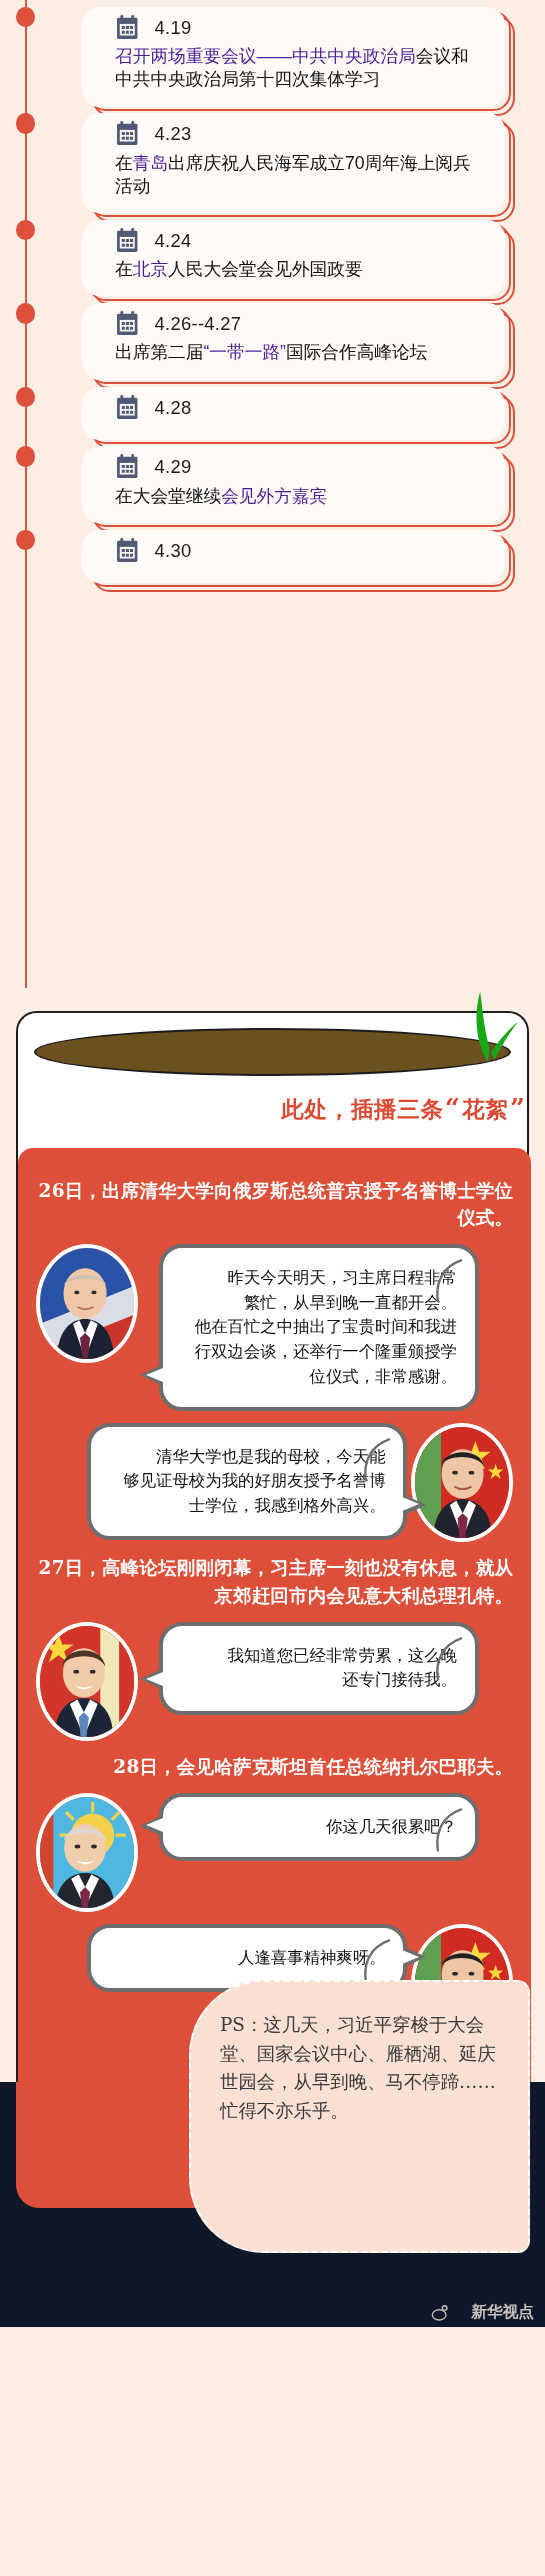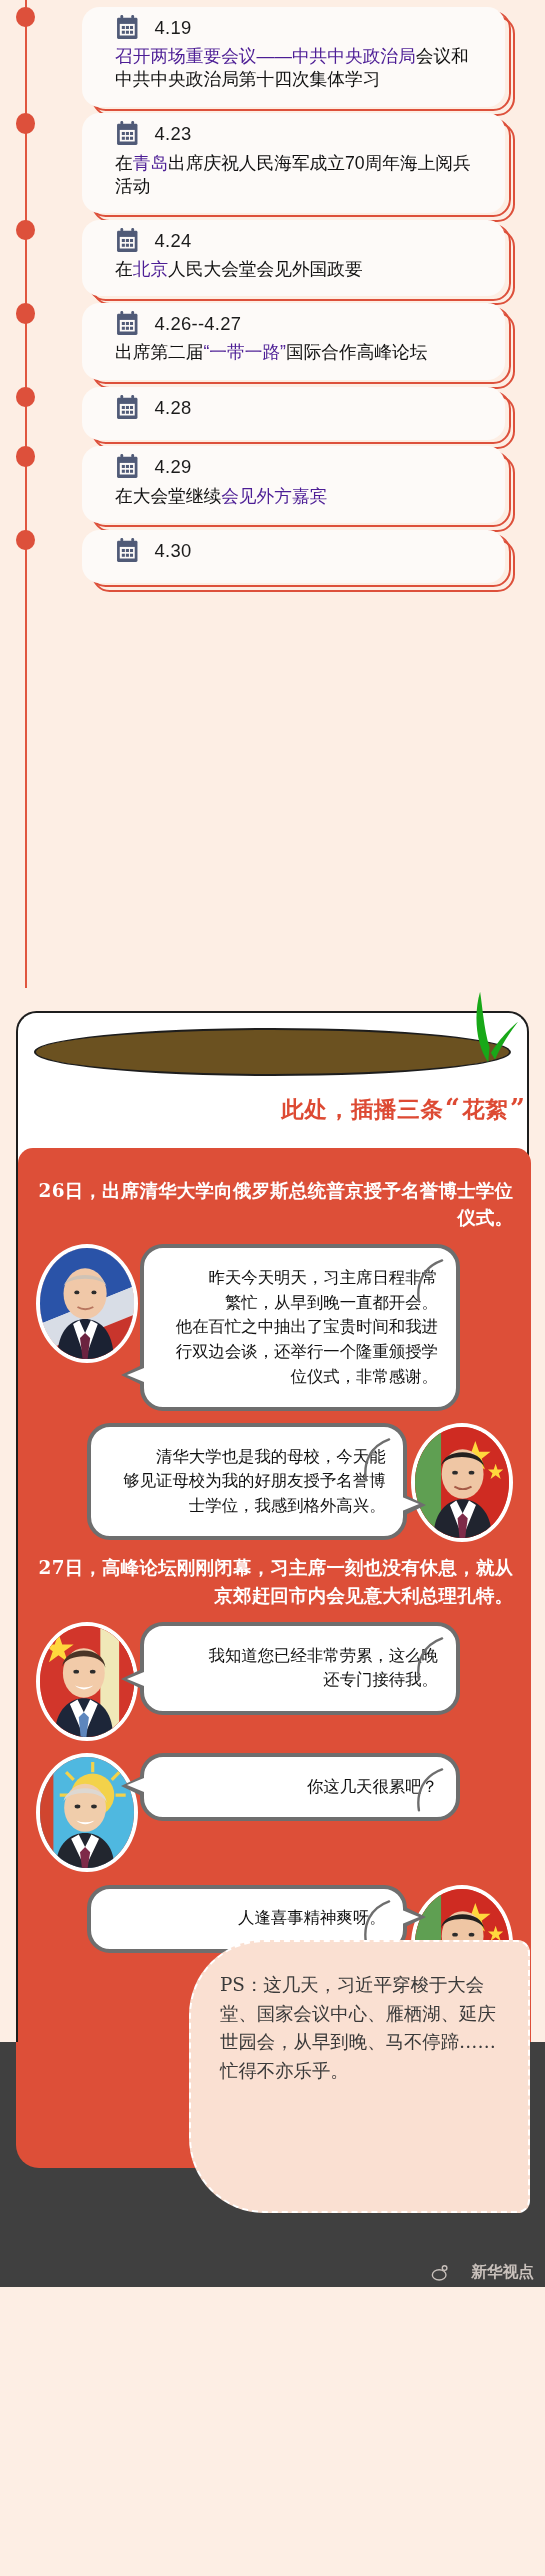--- a/index.html
+++ b/index.html
@@ -81,21 +81,21 @@
     position:relative; width:513px; margin:23px auto 0 auto;
     background:#dd4f38; border-radius:15px 15px 0 0;
     padding:17.7px 17.7px 27px 17.7px; color:#fff;
   }
   .red-heading{
     font-size:18.4px; font-weight:bold; line-height:1.5;
     margin:11px 0 12.3px 0; letter-spacing:0.3px;
     font-family:"DejaVu Serif","Liberation Serif",serif;
   }
   .convo{ position:relative; margin:6.8px 0 12.3px 0; min-height:116px; }
-  .convo.left{ display:flex; align-items:flex-start; gap:2px; }
+  .convo.left{ display:flex; align-items:flex-start; gap:21px; }
   .convo.right{ display:flex; align-items:flex-start; gap:4.1px; flex-direction:row-reverse; }
 
   .avatar{
     width:102px; height:119px; border-radius:50%;
     border:4.8px solid #ffffff; flex:0 0 auto; overflow:hidden;
     position:relative;
   }
   .avatar svg{ display:block; width:100%; height:100%; }
 
   .bubble{
@@ -128,21 +128,21 @@
     border-top:11px solid transparent; border-bottom:11px solid transparent;
     border-left:23px solid #6e6e6e;
   }
   .tail-r::after{
     content:""; position:absolute; left:-24.5px; top:-7.5px;
     border-top:7.5px solid transparent; border-bottom:7.5px solid transparent;
     border-left:17.7px solid #fff;
   }
 
   
-  #ps-wrap{ position:relative; width:545px; height:245px; background:#404040; margin-top:-0.7px;}
+  #ps-wrap{ position:relative; width:545px; height:245px; background:#0f172a; margin-top:-0.7px;}
   #red-tail{
     position:absolute; left:16.4px; top:0; width:204px; height:126px;
     background:#dd4f38; border-radius:0 0 23px 23px;
   }
   #ps-box{
     position:absolute; right:15px; top:-102px; width:341px; height:273px;
     background:#fae0d2; border-radius:75px 12.3px 12.3px 75px;
     border:2px dashed #ffffff; padding:29px 23px 23px 29px;
   }
   #ps-text{
@@ -422,20 +422,21 @@
             </svg>
           </div>
           <div class="bubble">
             <svg class="swoosh" viewBox="0 0 42 66">
               <path d="M4 62 C0 36 10 12 38 2" fill="none" stroke="#6e6e6e" stroke-width="3.5" stroke-linecap="round"></path>
             </svg>
             <p class="">我知道您已经非常劳累，这么晚还专门接待我。</p>
             <div class="tail-l"></div>
           </div>
         </div>
+        <div class="red-heading">28日，会见哈萨克斯坦首任总统纳扎尔巴耶夫。</div>
         <div class="convo left">
           <div class="avatar">
             <svg viewBox="0 0 150 175" preserveAspectRatio="xMidYMid slice">
               <rect width="150" height="175" fill="#4fb8e0"></rect>
               <rect x="0" y="0" width="22" height="175" fill="#d0452f"></rect>
               <circle cx="84" cy="60" r="34" fill="#f3d24a"></circle>
               <g stroke="#f3d24a" stroke-width="5">
                 <line x1="84" y1="8" x2="84" y2="24"></line>
                 <line x1="126" y1="24" x2="114" y2="36"></line>
                 <line x1="42" y1="24" x2="54" y2="36"></line>

